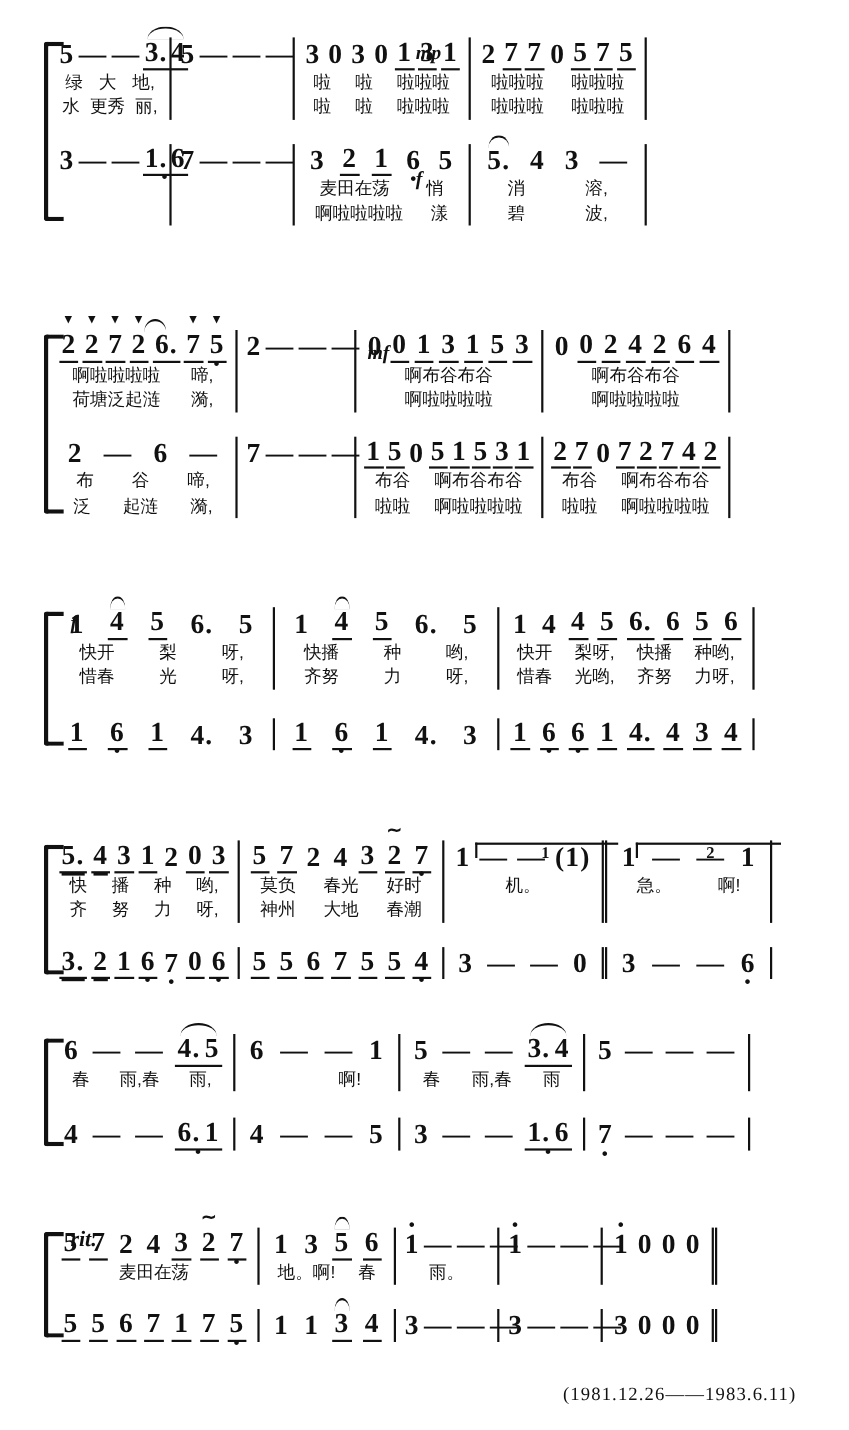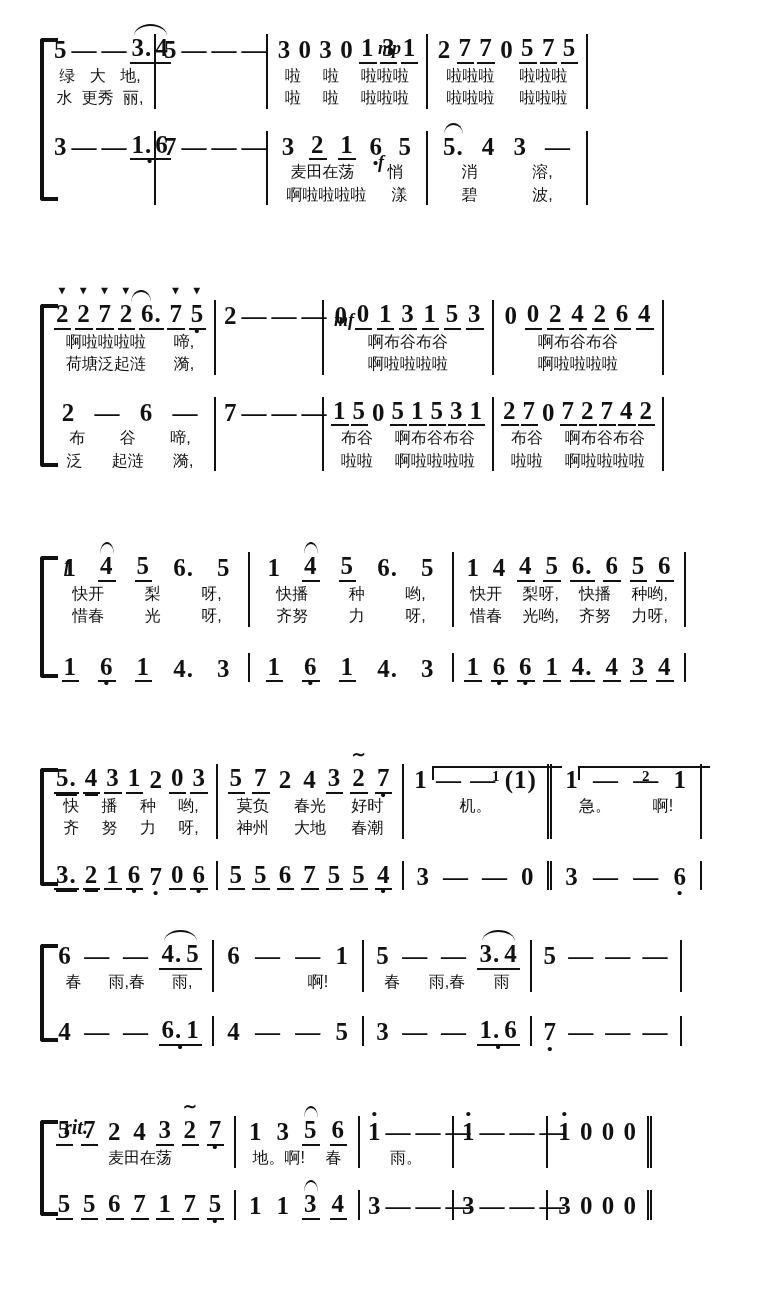--- a/index.html
+++ b/index.html
@@ -946,14 +946,15 @@
                 <span class="n">0</span>
                 <span class="n">0</span>
                 <span class="n">0</span>
             </div>
           </div>
         </div>
       </div>
     </div>
   </div>
 
+  <div class="footer">(1981.12.26——1983.6.11)</div>
 
 </div>
 
 </body></html>

